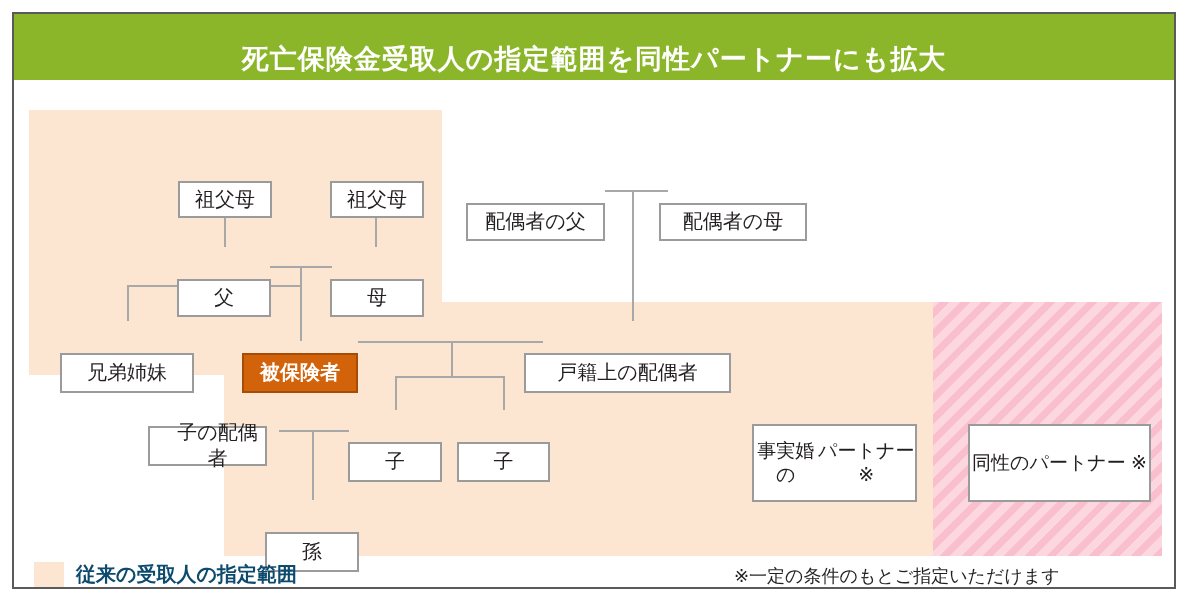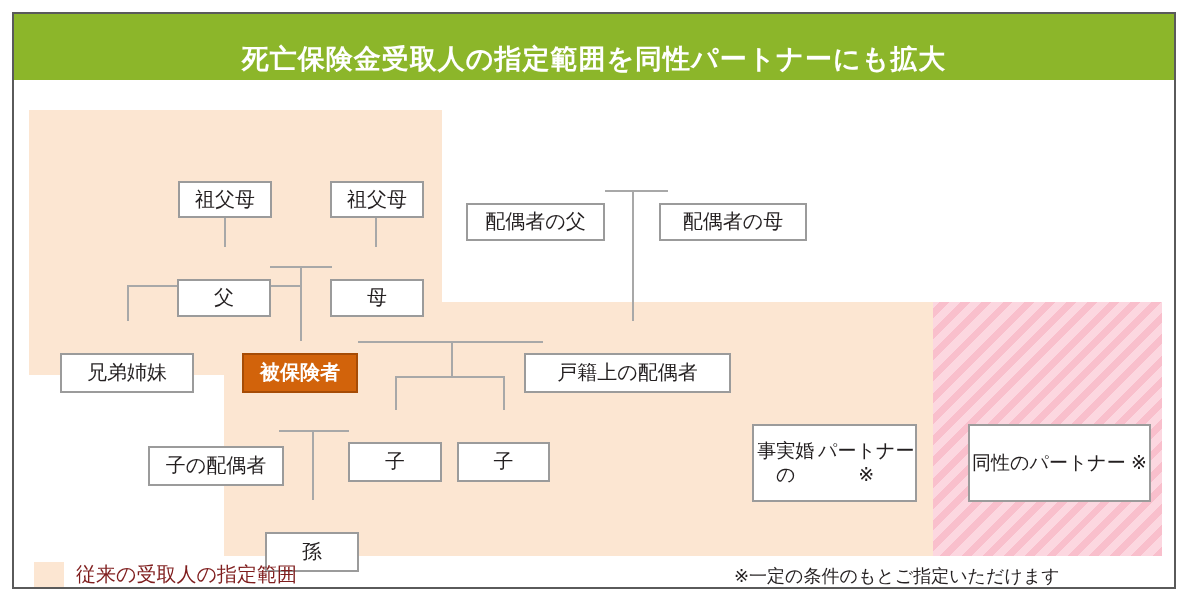--- a/index.html
+++ b/index.html
@@ -113,21 +113,22 @@
     align-items:center;
     gap:12px;
     z-index:4;
   }
   .legend .swatch{
     width:30px; height:26px;
     background:#fce6d2;
   }
   .legend .legend-text{
     font-size:20px;
-    color:#7f1d1d;
+    color:#0c4a6e;
+    font-weight:bold;
   }
   .footnote{
     position:absolute;
     left:720px; top:484px;
     font-size:18px;
     color:#231f20;
     z-index:4;
     white-space:nowrap;
   }
 </style>
@@ -209,21 +210,21 @@
       </div>
 
       <div class="node hl" style="left:228px; top:241px; width:116px; height:40px;">
         <span>被保険者</span>
       </div>
 
       <div class="node" style="left:510px; top:241px; width:207px; height:40px;">
         <span>戸籍上の配偶者</span>
       </div>
 
-      <div class="node" style="left:134px; top:334px; width:136px; height:40px;">
+      <div class="node" style="left:134px; top:314px; width:119px; height:40px;padding-left:20px;">
         <span>子の配偶者</span>
       </div>
 
       <div class="node" style="left:334px; top:330px; width:94px; height:40px;">
         <span>子</span>
       </div>
 
       <div class="node" style="left:443px; top:330px; width:93px; height:40px;">
         <span>子</span>
       </div>

